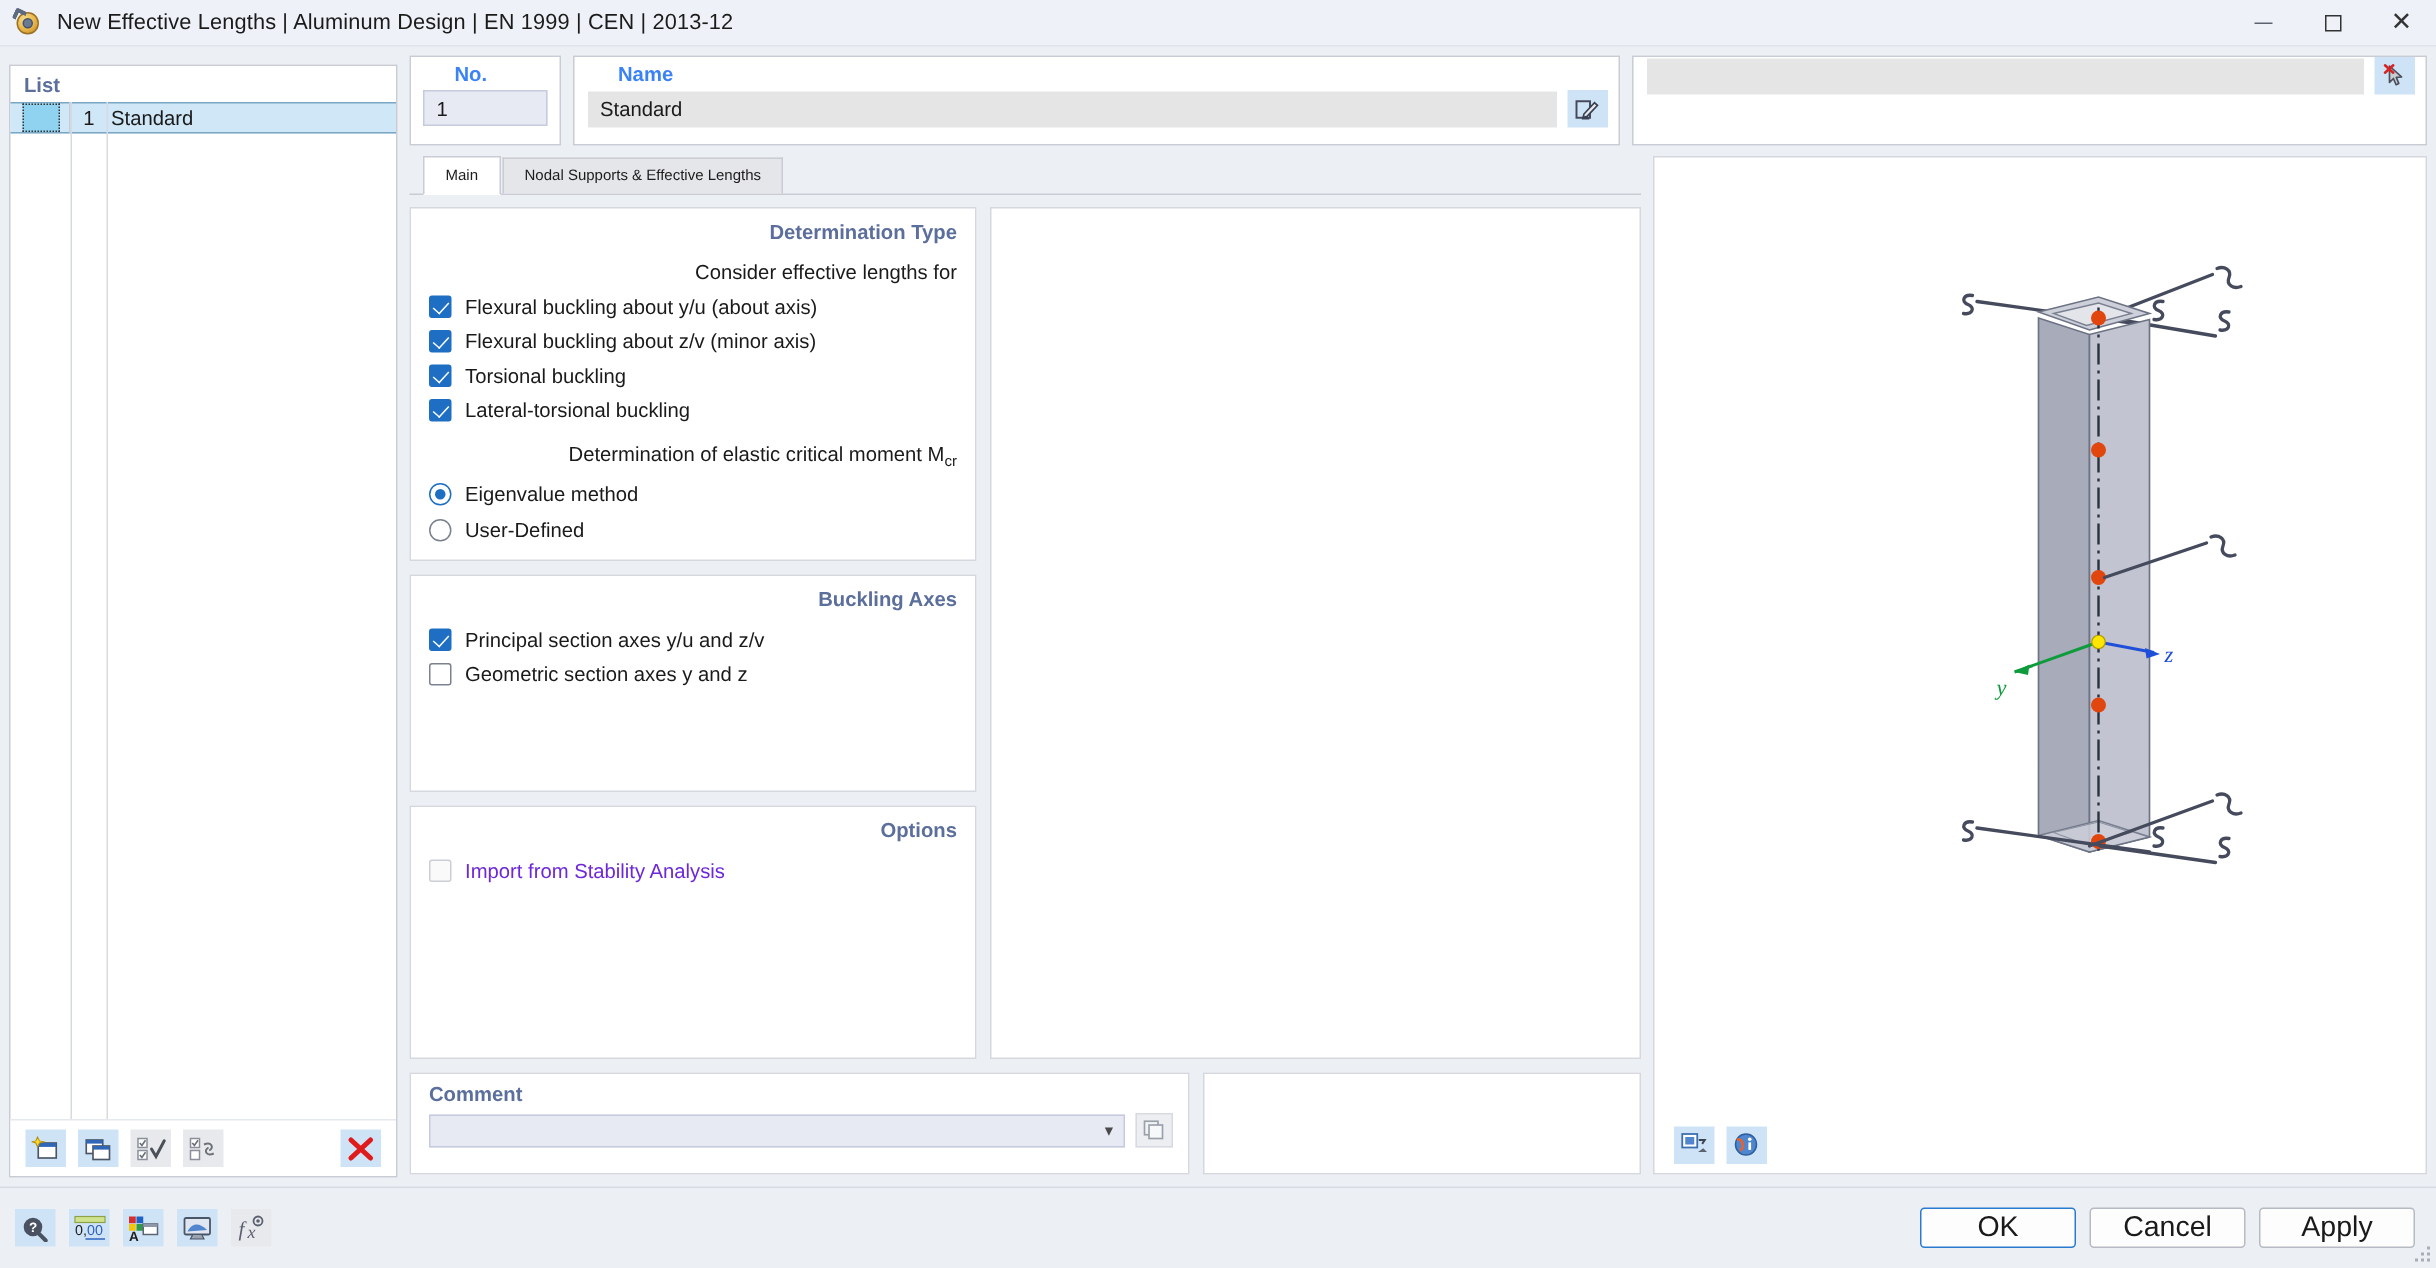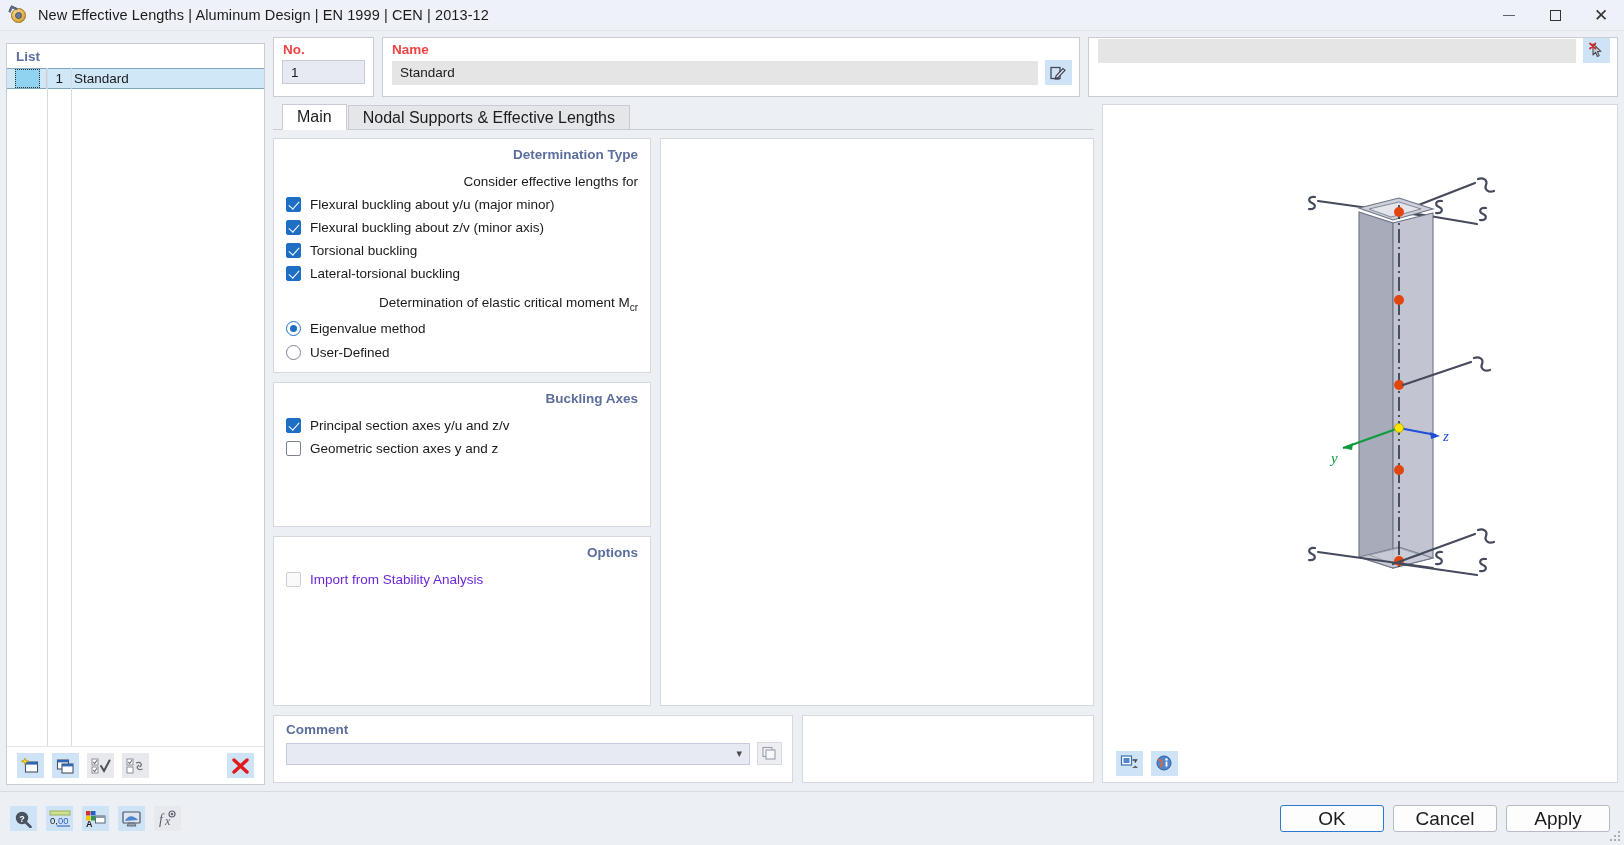--- a/index.html
+++ b/index.html
@@ -69,22 +69,23 @@
     display: flex; gap: 8px;
     padding: 6px 6px 0 6px;
     height: 66px; min-height: 66px;
   }
   .group {
     background: #ffffff;
     border: 1px solid #c9ccd4;
     position: relative;
   }
   .group-title {
-    font-size: 13.5px; font-weight: bold; color: #ef4444;
+    font-size: 13.5px; font-weight: bold; color: #3b82f6;
     padding: 4px 0 3px 9px;
+    margin-left: 20px;
   }
 
   
   .leftcol {
     width: 259px; min-width: 259px;
     display: flex; flex-direction: column;
   }
   .listpanel {
     background: #fff;
     border: 1px solid #c9ccd4;
@@ -146,21 +147,21 @@
   
   .tabstrip {
     display: flex; align-items: flex-end;
     height: 26px; margin-top: 7px;
     border-bottom: 1px solid #c9ccd4;
     padding-left: 9px;
   }
   .tab {
     height: 24px; padding: 0 14px;
     display: flex; align-items: center;
-    font-size: 16px;
+    font-size: 10px;
     background: #e4e6ea;
     border: 1px solid #c9ccd4;
     border-bottom: none;
     margin-right: 1px;
     color: #1c1c1c;
   }
   .tab.active {
     background: #ffffff; height: 26px;
     border-bottom: 1px solid #ffffff;
     position: relative; top: 1px;
@@ -433,21 +434,21 @@
       <div class="panes">
 
         <div class="leftpane">
 
           <div class="fieldset">
             <div class="fs-title">Determination Type</div>
             <div class="sublabel">Consider effective lengths for</div>
 
             <div class="chkrow">
               <span class="chk checked"></span>
-              <span class="chk-label">Flexural buckling about y/u (major minor)</span>
+              <span class="chk-label">Flexural buckling about y/u (about axis)</span>
             </div>
             <div class="chkrow">
               <span class="chk checked"></span>
               <span class="chk-label">Flexural buckling about z/v (minor axis)</span>
             </div>
             <div class="chkrow">
               <span class="chk checked"></span>
               <span class="chk-label">Torsional buckling</span>
             </div>
             <div class="chkrow">

